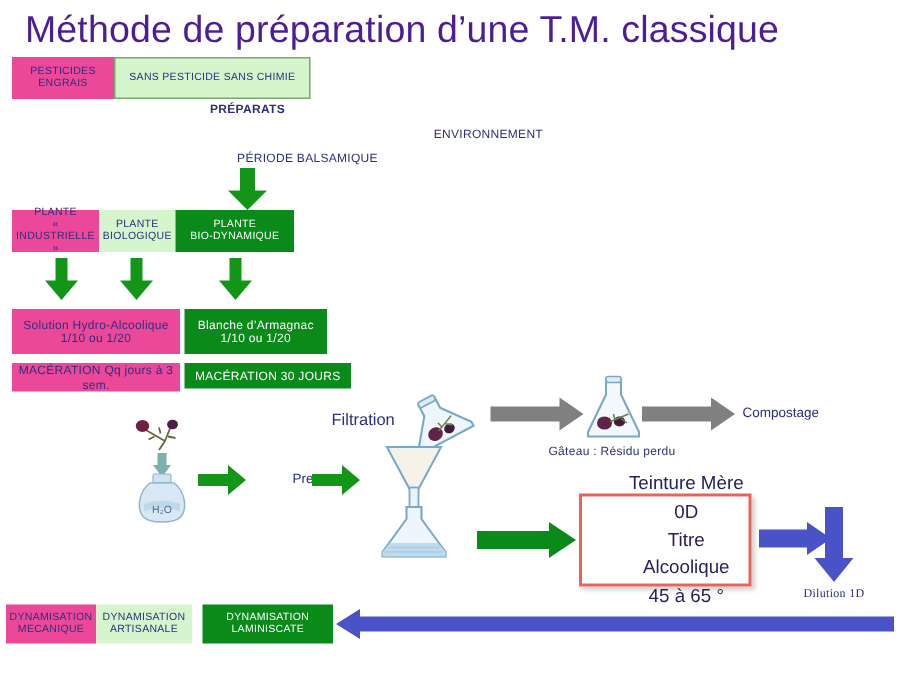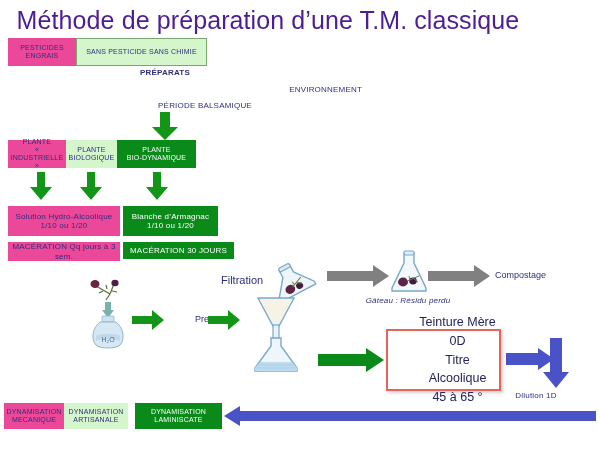--- a/index.html
+++ b/index.html
@@ -226,21 +226,21 @@
     <rect x="16" y="1" width="10" height="4" rx="1.5" fill="#e2eef6" stroke="#7aa9c6" stroke-width="1.1"></rect>
     <ellipse cx="15" cy="32" rx="5" ry="4.4" fill="#5e2346"></ellipse>
     <ellipse cx="25" cy="31" rx="3.8" ry="3.4" fill="#3f1d3f"></ellipse>
     <g stroke="#6f7f4a" stroke-width="1" fill="none">
       <path d="M19,31 L31,26"></path>
         <path d="M26,29 L30,32"></path>
         <path d="M22,30 L21,26"></path>
     </g>
   </svg>
 
-  <div class="abs lbl cap8" style="left:358px; top:296px; width:100px; text-align:center;font-style:italic;">Gâteau : Résidu perdu</div>
+  <div class="abs lbl cap8" style="left:358px; top:296px; width:100px; text-align:center;">Gâteau : Résidu perdu</div>
 
   <svg class="abs illus" style="left:428px; top:265px;" width="62" height="22" viewBox="0 0 62 22">
     <polygon points="0,6 46,6 46,0 62,11 46,22 46,16 0,16" fill="#808080"></polygon>
   </svg>
 
   <div class="abs lbl cap9" style="left:495px; top:270px;">Compostage</div>
 
   <svg class="abs illus" style="left:318px; top:348px;" width="66" height="24" viewBox="0 0 66 24">
     <polygon points="0,6 48,6 48,0 66,12 48,24 48,18 0,18" fill="#0a8a18"></polygon>
   </svg>
@@ -252,21 +252,21 @@
   </div>
 
   <svg class="abs illus" style="left:506px; top:348px;" width="48" height="22" viewBox="0 0 48 22">
     <polygon points="0,5 32,5 32,0 48,11 32,22 32,17 0,17" fill="#4a52c8"></polygon>
   </svg>
 
   <svg class="abs illus" style="left:543px; top:338px;" width="26" height="50" viewBox="0 0 26 50">
     <polygon points="7,0 19,0 19,34 26,34 13,50 0,34 7,34" fill="#4a52c8"></polygon>
   </svg>
 
-  <div class="abs lbl cap8" style="left:499px; top:391px; width:74px; text-align:center;">Dilution 1D</div>
+  <div class="abs lbl cap8" style="left:519px; top:391px; width:74px; text-align:center;font-family:Liberation Serif, serif;">Dilution 1D</div>
 
   <div class="abs box box-gray cap" style="left:4px; top:403px; width:60px; height:26px; flex-direction:column;">
     <span>DYNAMISATION</span>
     <span>MECANIQUE</span>
   </div>
 
   <div class="abs box box-lightgreen-noborder cap" style="left:64px; top:403px; width:64px; height:26px; flex-direction:column;">
     <span>DYNAMISATION</span>
     <span>ARTISANALE</span>
   </div>

